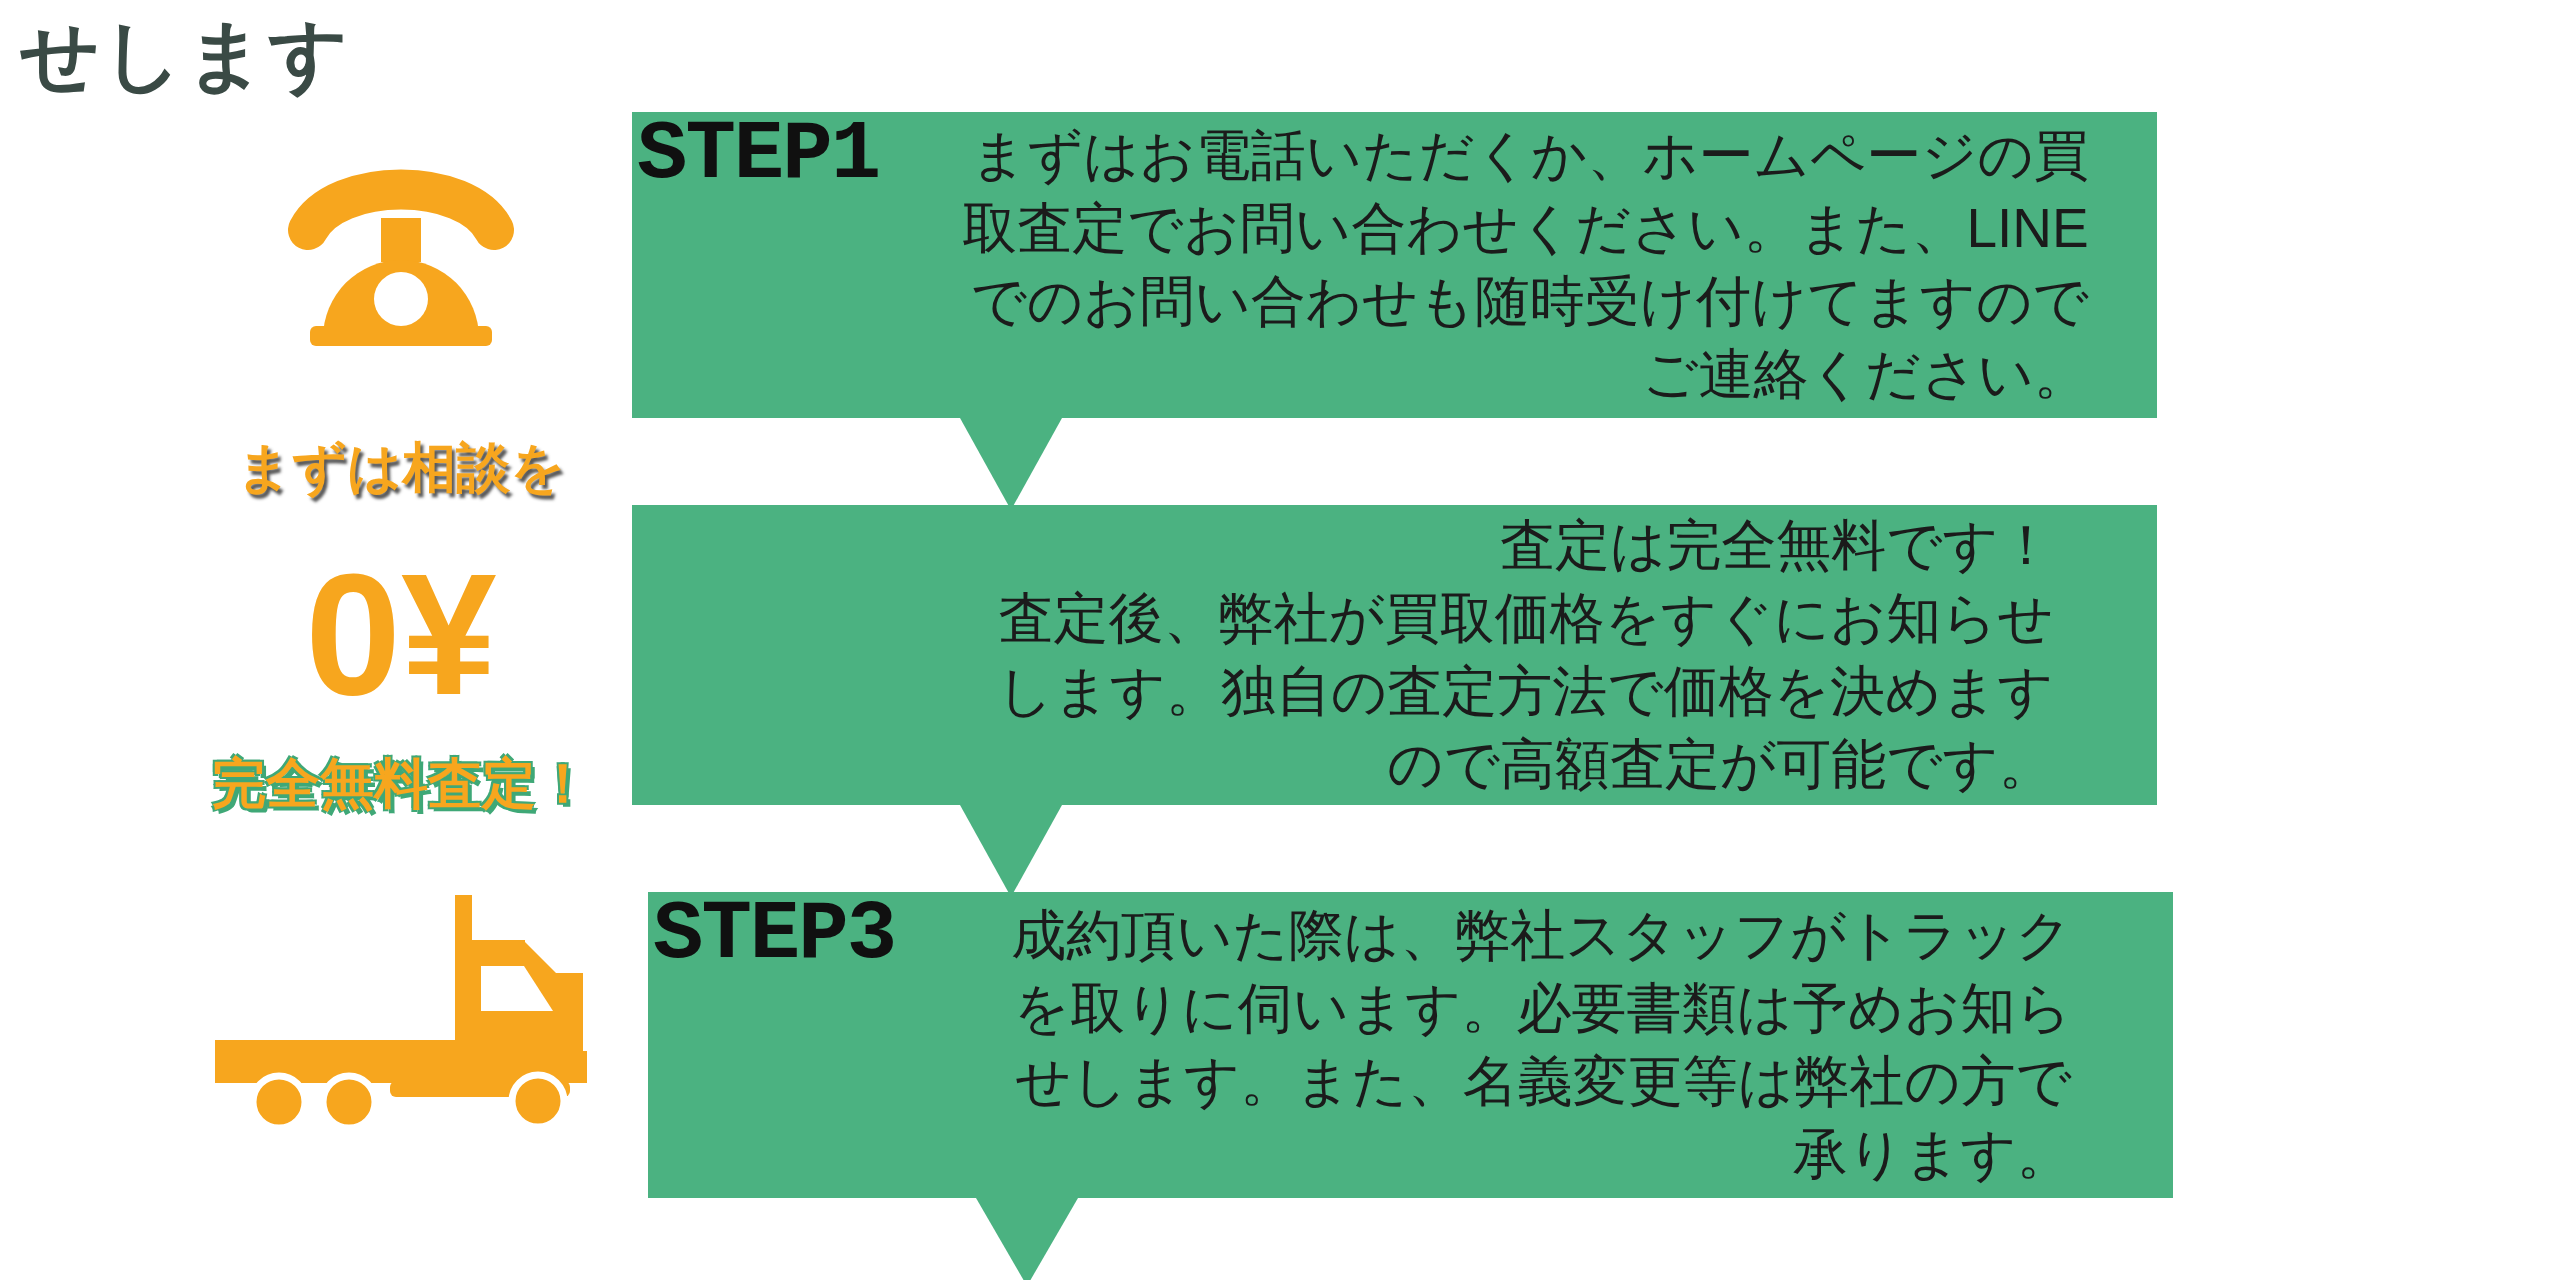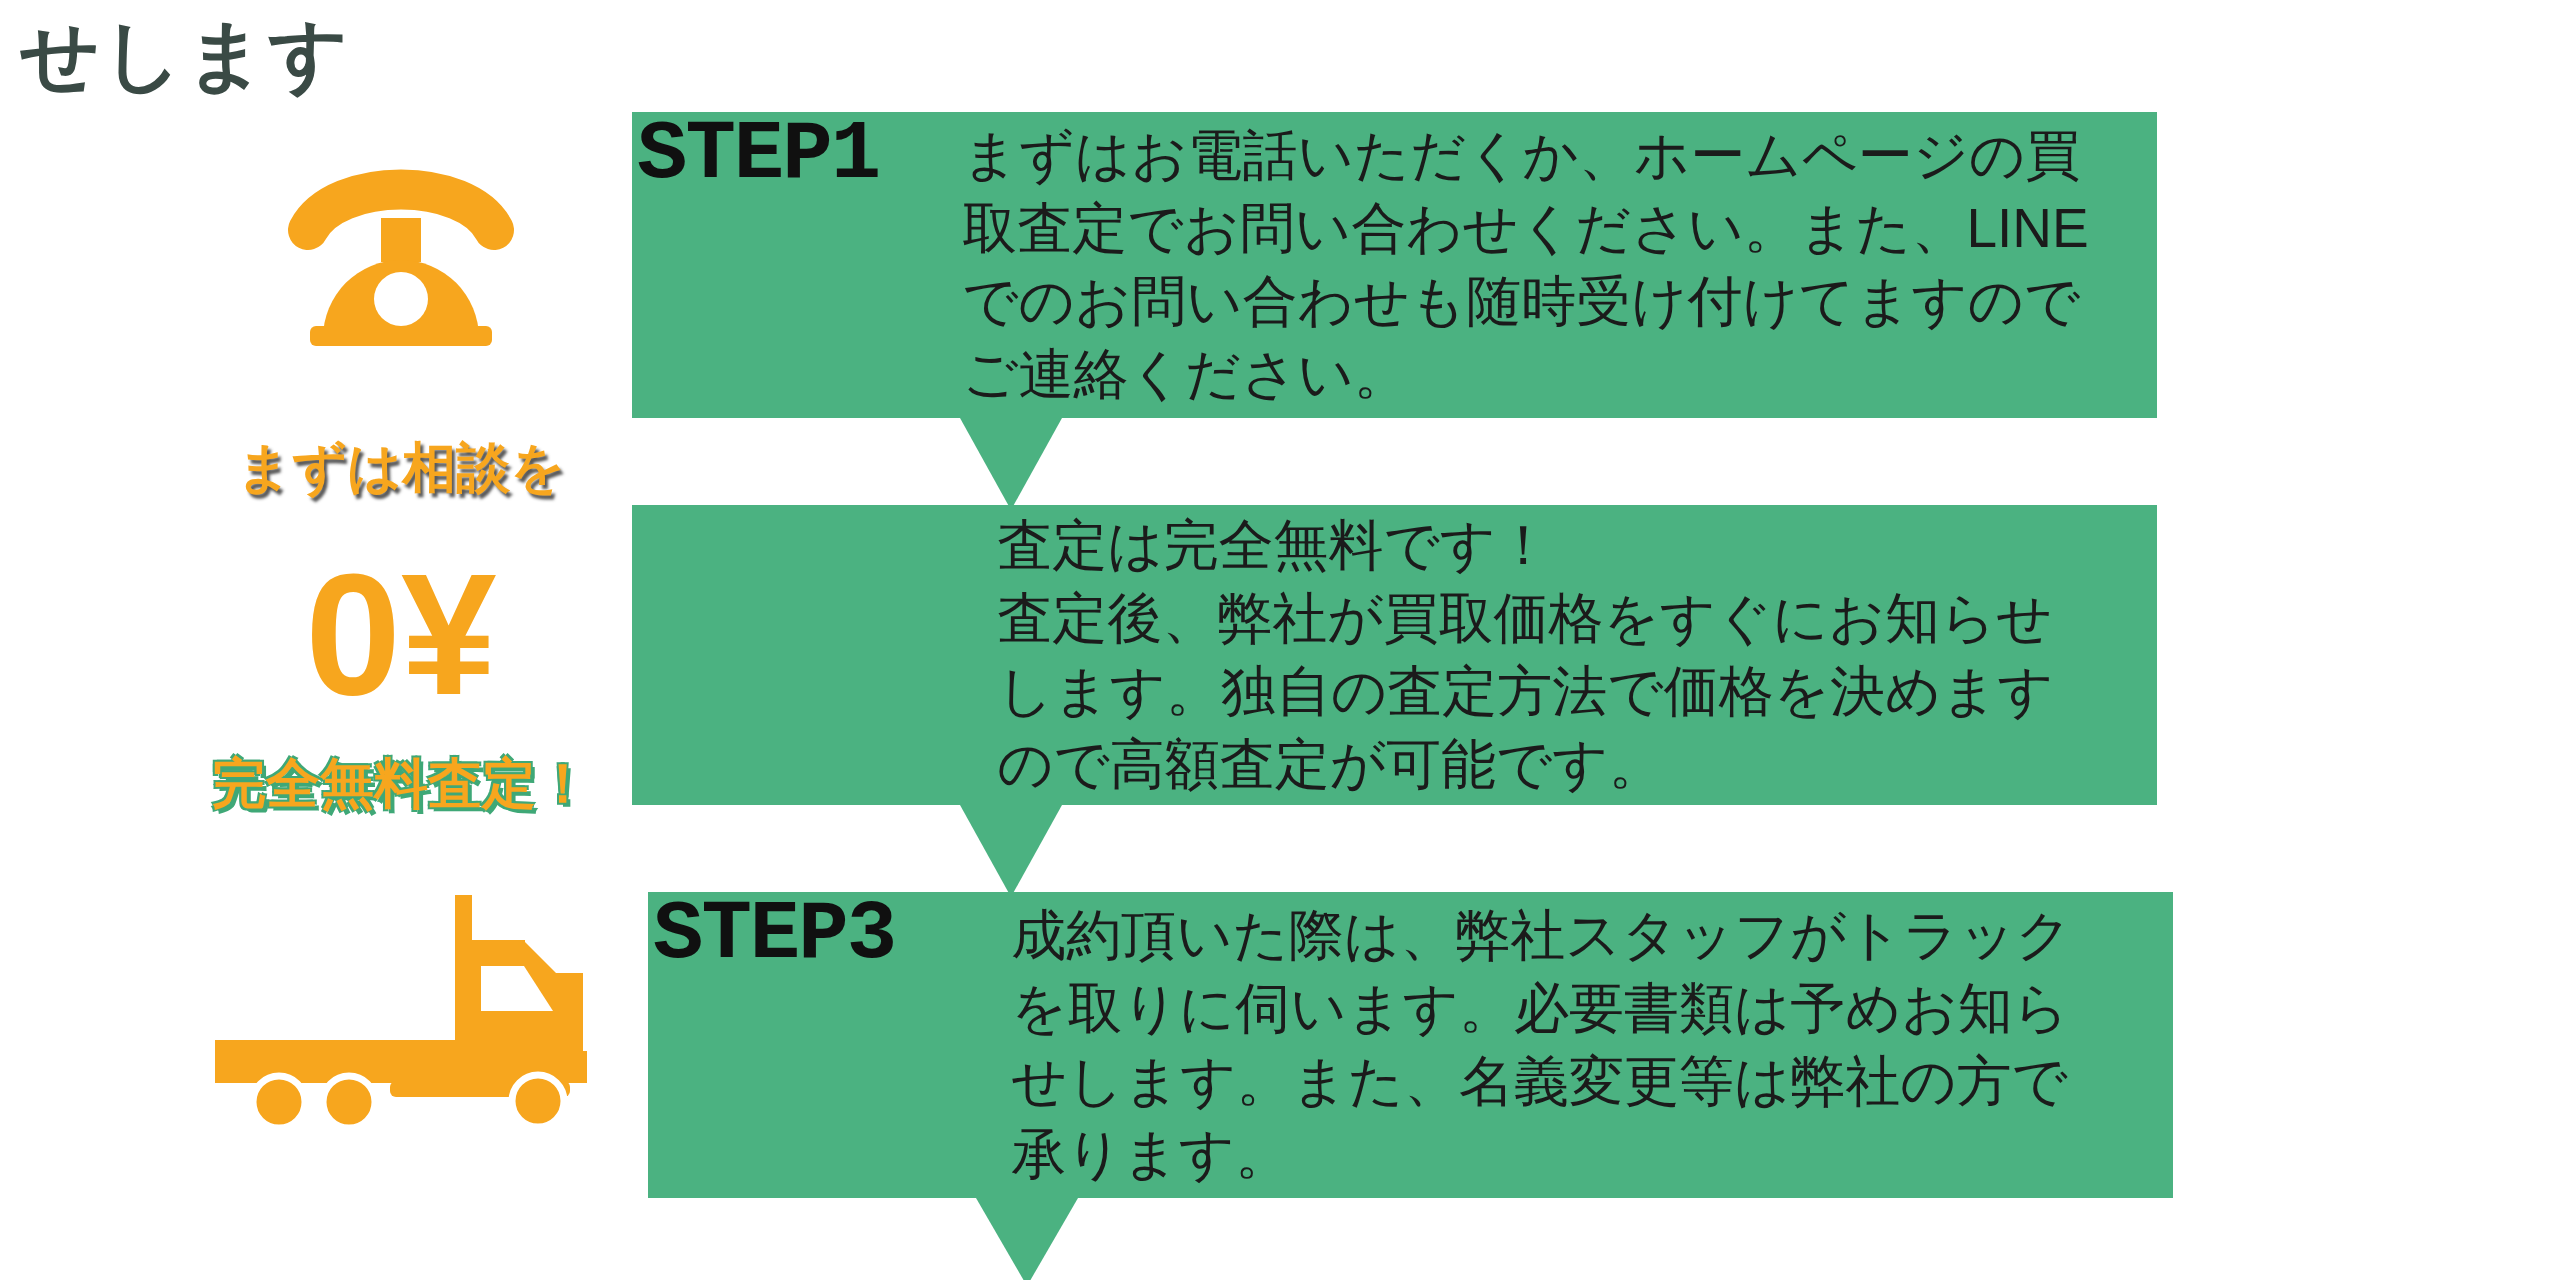--- a/index.html
+++ b/index.html
@@ -89,21 +89,21 @@
     letter-spacing: -2px;
     color: #101010;
   }
   .bubble-body {
     position: absolute;
     top: 0; bottom: 0;
     left: 268px; right: 6px;
     display: flex;
     align-items: center;
     justify-content: center;
-    text-align: left;
+    text-align: right;
     white-space: pre-line;
     font-size: 55px;
     line-height: 73px;
     color: var(--body_text);
   }
   .tail {
     position: absolute;
     top: 100%;
     left: 328px;
     width: 0; height: 0;

